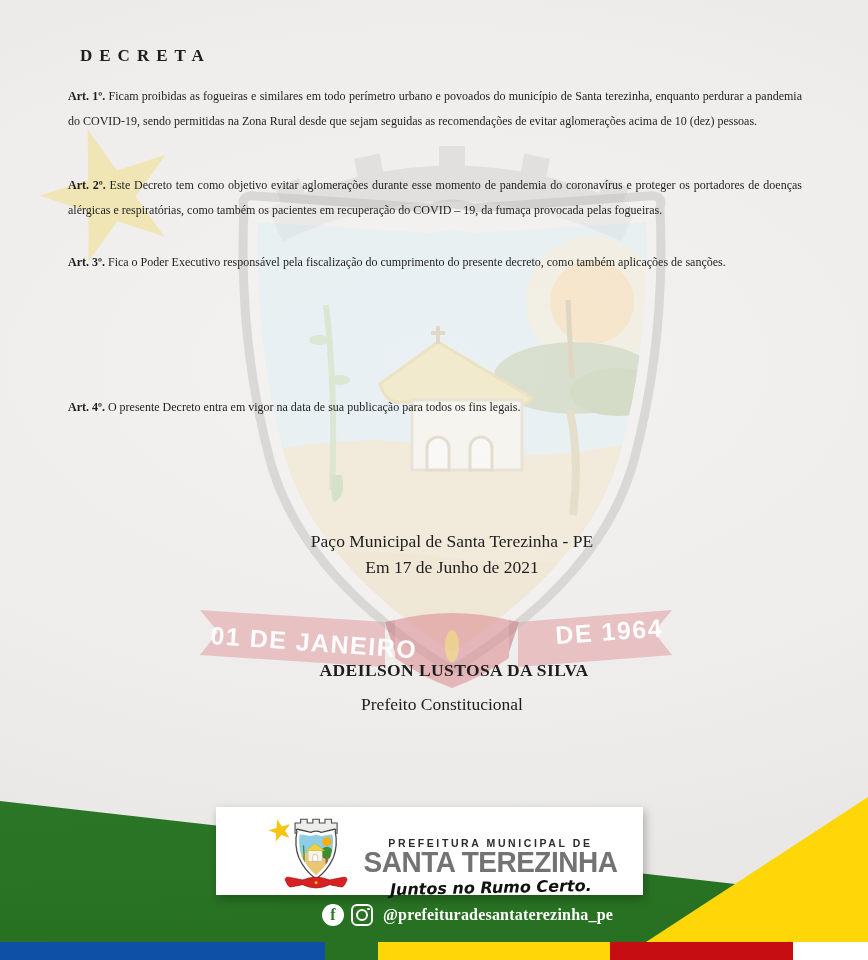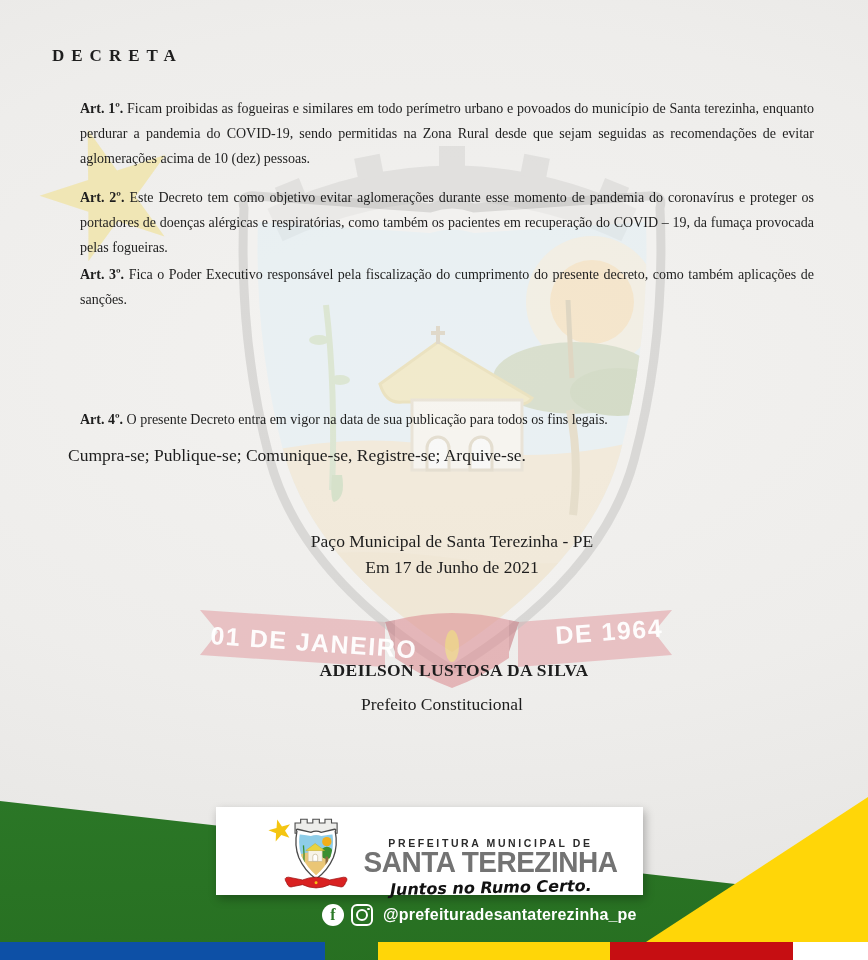--- a/index.html
+++ b/index.html
@@ -19,26 +19,26 @@
     transform:rotate(-18deg);
     clip-path:polygon(50% 0%,61% 35%,98% 35%,68% 57%,79% 91%,50% 70%,21% 91%,32% 57%,2% 35%,39% 35%);
   }
   .wm-crest{position:absolute;left:140px;top:130px;width:600px;height:570px;}
   .wm-ribbon-text{
     font-family:"Liberation Sans",sans-serif;font-weight:bold;font-size:25px;
     letter-spacing:1.5px;fill:rgba(255,255,255,.95);
   }
   
   .doc-heading{
-    position:absolute;left:52px;top:46px;
+    position:absolute;left:80px;top:46px;
     font-size:17px;font-weight:bold;letter-spacing:7px;
   }
   .para{
     position:absolute;left:68px;width:734px;
-    font-size:14px;line-height:25px;text-align:justify;margin:12px;font-family:Liberation Serif, serif;
+    font-size:12px;line-height:25px;text-align:justify;margin:0;font-family:Liberation Serif, serif;
   }
   .para b{font-weight:bold;}
   .p1{top:84px;}
   .p2{top:173px;}
   .p3{top:250px;}
   .p4{top:395px;text-align:left;}
   .closing{position:absolute;left:68px;top:445px;font-size:17.5px;margin:0;}
   .place-block{
     position:absolute;left:0;right:0;top:528px;text-align:center;padding-left:36px;
     font-size:17.5px;line-height:26px;
@@ -95,21 +95,21 @@
   .ig-icon{
     width:18px;height:18px;border:2px solid #fff;border-radius:6px;position:relative;
   }
   .ig-icon .lens{
     position:absolute;left:3px;top:3px;width:8px;height:8px;border:2px solid #fff;border-radius:50%;
   }
   .ig-icon .dot{
     position:absolute;right:1.5px;top:1.5px;width:2.5px;height:2.5px;background:#fff;border-radius:50%;
   }
   .social-handle{
-    font-family:Liberation Sans, sans-serif;font-size:16px;font-weight:600;
+    font-family:Liberation Serif, serif;font-size:16px;font-weight:600;
     color:#fff;letter-spacing:.2px;margin-left:3px;white-space:nowrap;
   }
   .strip{position:absolute;top:942px;height:18px;}
   .strip.blue{left:0;width:325px;background:#0d50a6;}
   .strip.yellow{left:378px;width:232px;background:#ffd608;}
   .strip.red{left:610px;width:183px;background:#c60e12;}
   .strip.white{left:793px;width:75px;background:#ffffff;}
 </style>
 </head>
 <body>
@@ -176,21 +176,20 @@
   <div class="doc-heading">DECRETA</div>
 
   <p class="para p1"><b>Art. 1º.</b> <span>Ficam proibidas as fogueiras e similares em todo perímetro urbano e povoados do município de Santa terezinha, enquanto perdurar a pandemia do COVID-19, sendo permitidas na Zona Rural desde que sejam seguidas as recomendações de evitar aglomerações acima de 10 (dez) pessoas.</span></p>
 
   <p class="para p2"><b>Art. 2º.</b> <span>Este Decreto tem como objetivo evitar aglomerações durante esse momento de pandemia do coronavírus e proteger os portadores de doenças alérgicas e respiratórias, como também os pacientes em recuperação do COVID – 19, da fumaça provocada pelas fogueiras.</span></p>
 
   <p class="para p3"><b>Art. 3º.</b> <span>Fica o Poder Executivo responsável pela fiscalização do cumprimento do presente decreto, como também aplicações de sanções.</span></p>
 
   <p class="para p4"><b>Art. 4º.</b> <span>O presente Decreto entra em vigor na data de sua publicação para todos os fins legais.</span></p>
 
-  <p class="closing">Cumpra-se; Publique-se; Comunique-se, Registre-se; Arquive-se.</p>
 
   <div class="place-block">
     <div>Paço Municipal de Santa Terezinha - PE</div>
     <div>Em 17 de Junho de 2021</div>
   </div>
 
   <div class="sig-name">ADEILSON LUSTOSA DA SILVA</div>
   <div class="sig-title">Prefeito Constitucional</div>
 
   <div class="green-poly"></div>

